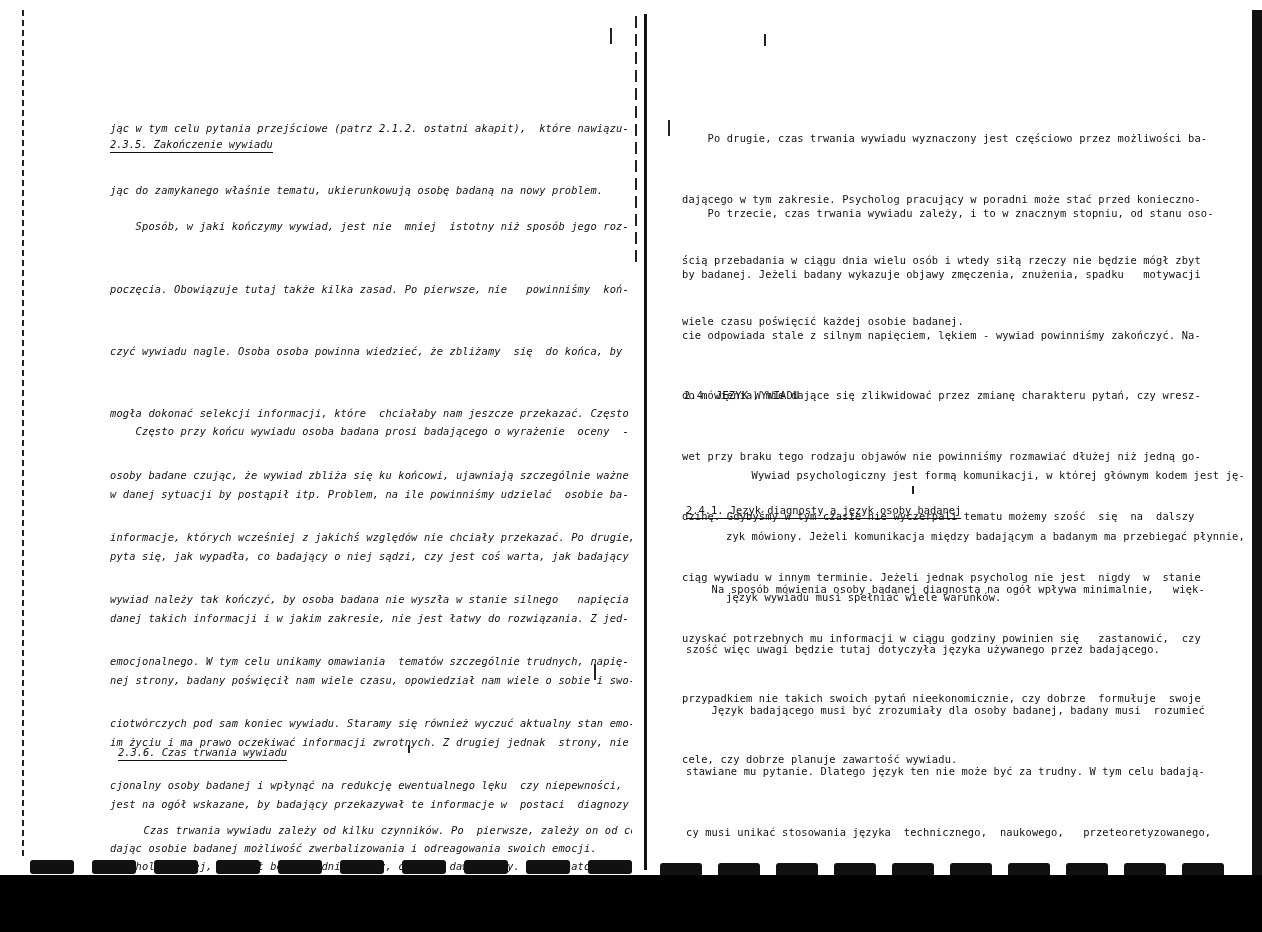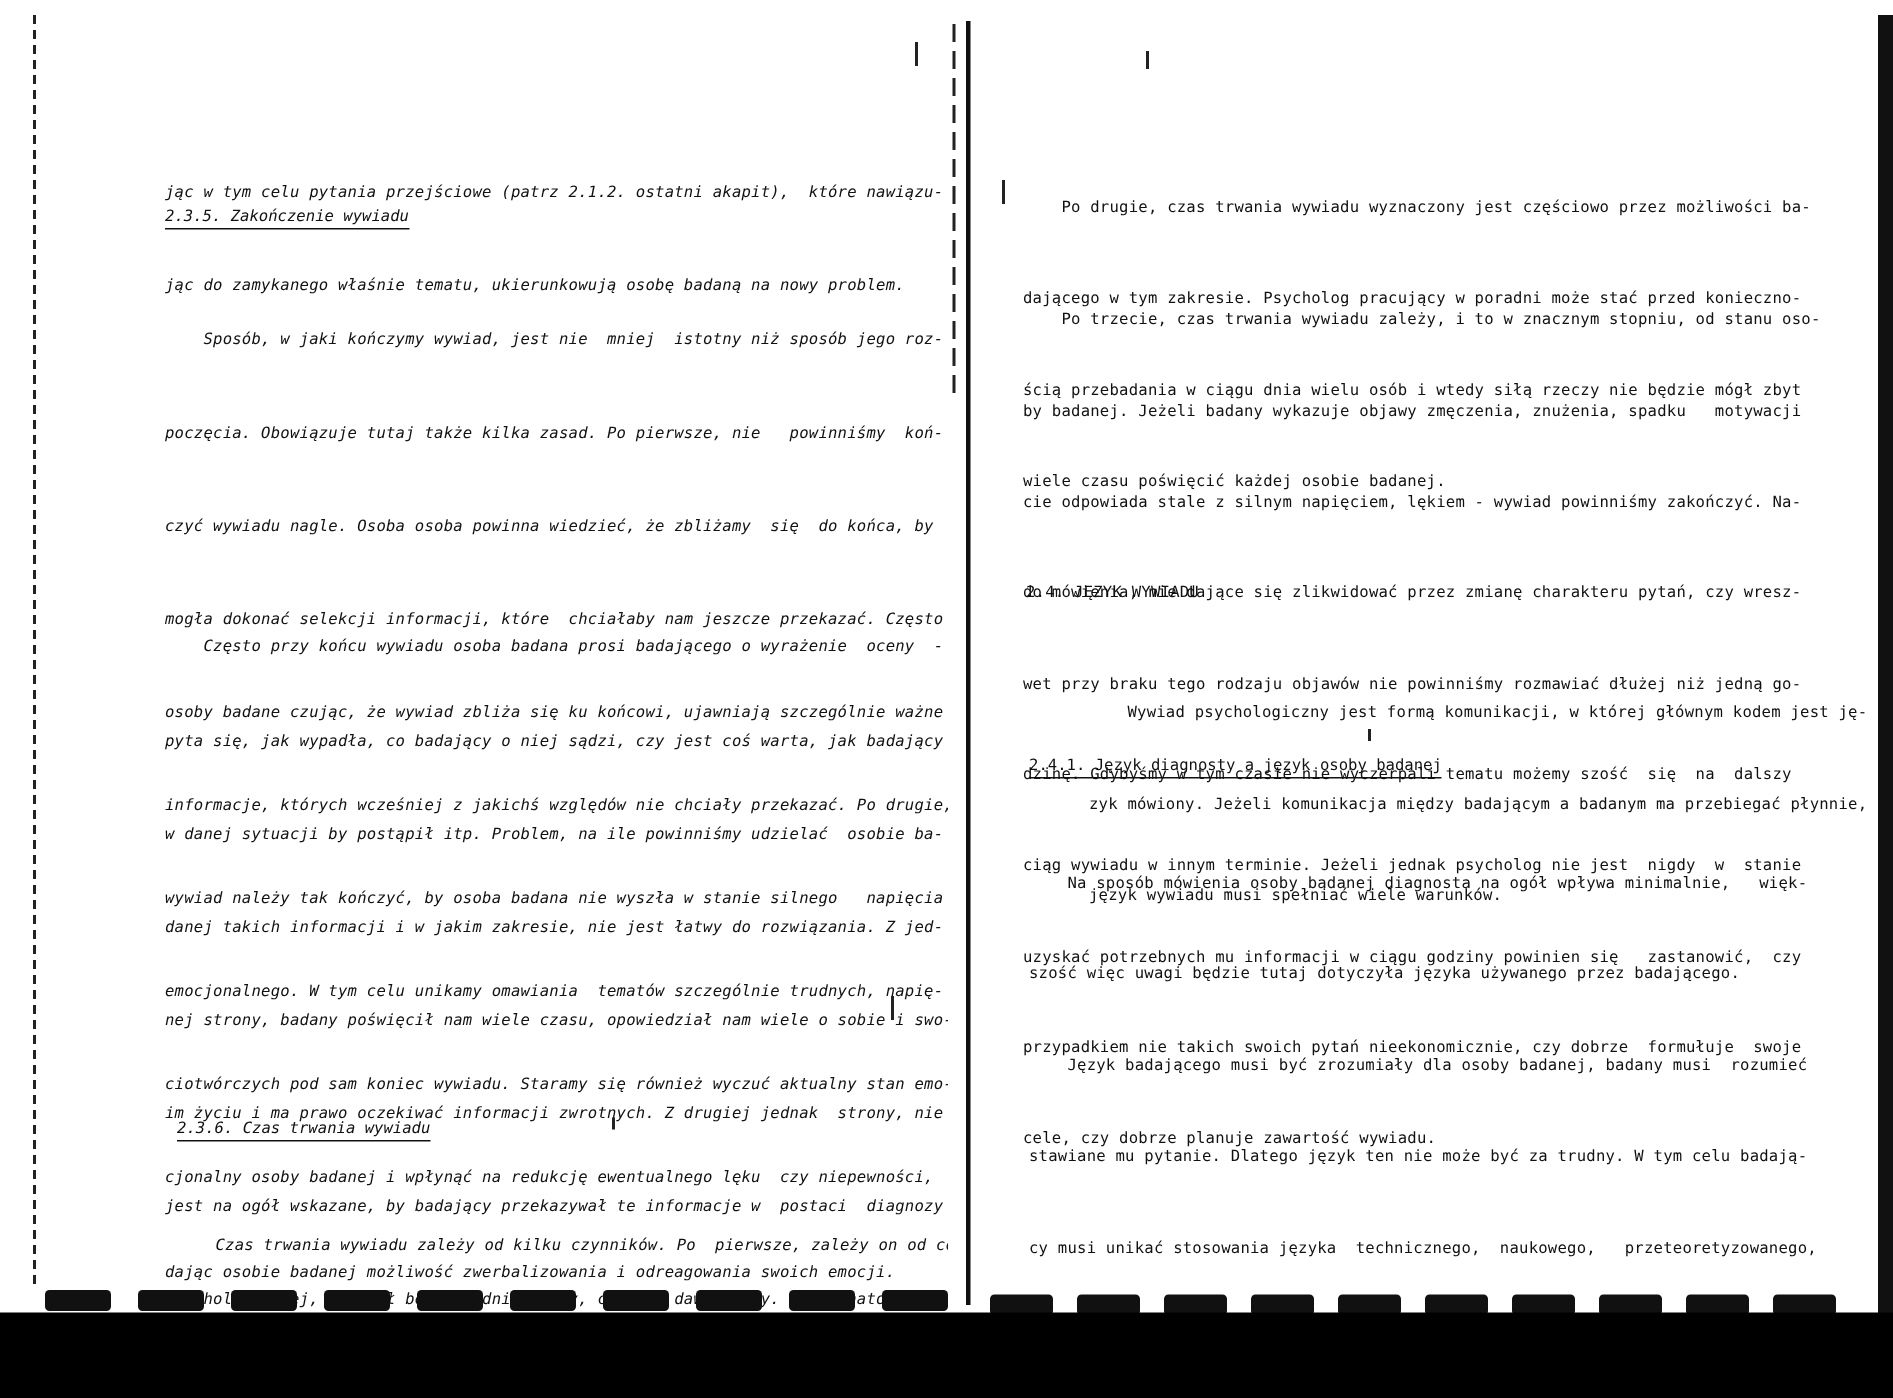--- a/index.html
+++ b/index.html
@@ -77,22 +77,22 @@
     <span class="p">informacje, których wcześniej z jakichś względów nie chciały przekazać. Po drugie,</span>
     <span class="p">wywiad należy tak kończyć, by osoba badana nie wyszła w stanie silnego   napięcia</span>
     <span class="p">emocjonalnego. W tym celu unikamy omawiania  tematów szczególnie trudnych, napię-</span>
     <span class="p">ciotwórczych pod sam koniec wywiadu. Staramy się również wyczuć aktualny stan emo-</span>
     <span class="p">cjonalny osoby badanej i wpłynąć na redukcję ewentualnego lęku  czy niepewności,</span>
     <span class="p">dając osobie badanej możliwość zwerbalizowania i odreagowania swoich emocji.</span>
   </div>
 
   <div class="text-block" style="left:110px; top:380px; line-height:20.7px;">
     <span class="p">    Często przy końcu wywiadu osoba badana prosi badającego o wyrażenie  oceny  -</span>
+    <span class="p">w danej sytuacji by postąpił itp. Problem, na ile powinniśmy udzielać  osobie ba-</span>
     <span class="p">pyta się, jak wypadła, co badający o niej sądzi, czy jest coś warta, jak badający</span>
-    <span class="p">w danej sytuacji by postąpił itp. Problem, na ile powinniśmy udzielać  osobie ba-</span>
     <span class="p">danej takich informacji i w jakim zakresie, nie jest łatwy do rozwiązania. Z jed-</span>
     <span class="p">nej strony, badany poświęcił nam wiele czasu, opowiedział nam wiele o sobie i swo-</span>
     <span class="p">im życiu i ma prawo oczekiwać informacji zwrotnych. Z drugiej jednak  strony, nie</span>
     <span class="p">jest na ogół wskazane, by badający przekazywał te informacje w  postaci  diagnozy</span>
     <span class="p">psychologicznej, wyrażał bezpośrednio oceny, czy też dawał rady.  Może natomiast,</span>
     <span class="p">w takim zakresie, w jakim to jest możliwe, zrekapitulować główne  punkty wywiadu,</span>
     
     
     
     

